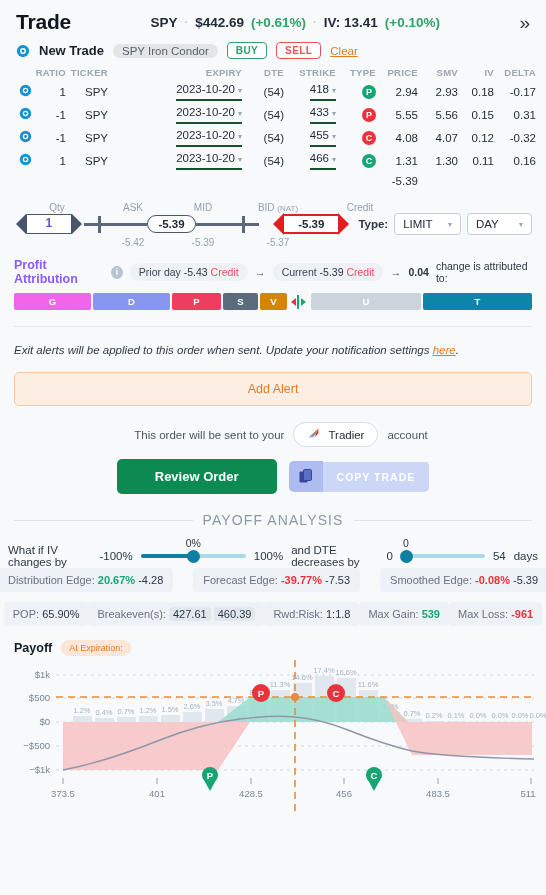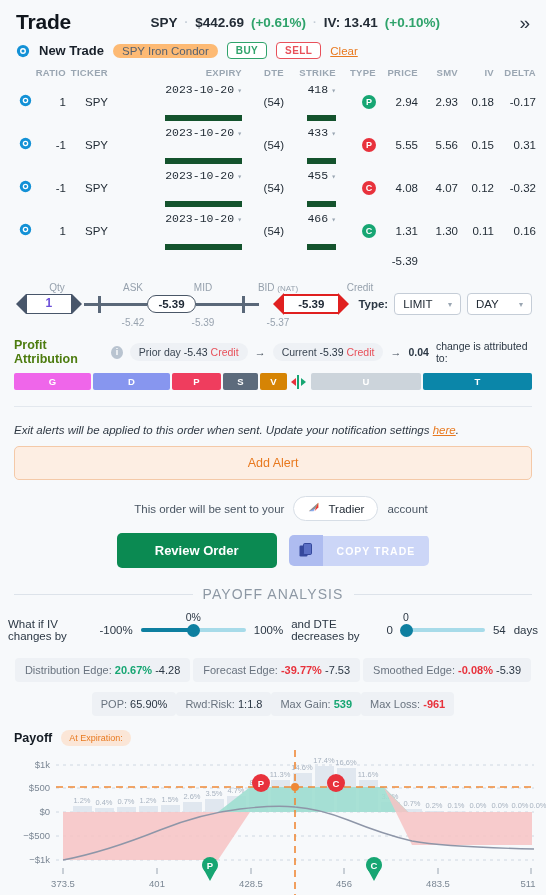--- a/index.html
+++ b/index.html
@@ -19,21 +19,21 @@
   .dot-sep { color:#c3ccd6; font-size:11px; }
   .sym { color:#232c36; }
   .px { color:#232c36; }
   .up { color:#2fa36b; font-weight:600; }
   .chev { font-size:19px; color:#2b3441; cursor:pointer; line-height:1; }
 
   
   .ntrow { display:flex; align-items:center; gap:9px; padding: 4px 16px 6px 16px; }
   .eye { width:14px; height:14px; flex:none; }
   .ntlabel { font-size:13px; font-weight:600; color:#18202a; }
-  .pill { background:#fdba74; color:#566270; font-size:11.5px; padding:1px 9px; border-radius:11px; }
+  .pill { background:#e5e5e5; color:#566270; font-size:11.5px; padding:1px 9px; border-radius:11px; }
   .btn-o { font-size:10px; font-weight:600; letter-spacing:.4px; padding:2px 8px; border-radius:4px; background:#fff; }
   .btn-buy { border:1.3px solid #2fa36b; color:#2fa36b; }
   .btn-sell { border:1.3px solid #e8505a; color:#e8505a; }
   .lnk { font-size:11.5px; color:#e8791f; text-decoration:underline; cursor:pointer; }
 
   
   .legs { padding: 2px 10px 0 10px; font-size:11.5px; }
   table.legs-t { width:100%; border-collapse:collapse; }
   table.legs-t th { font-size:9.5px; color:#9aa6b2; font-weight:600; letter-spacing:.3px; padding-bottom:2px; text-align:right; }
   table.legs-t td { padding:2.5px 0; text-align:right; color:#1f2933; font-size:11.5px; white-space:nowrap; }
@@ -41,21 +41,21 @@
   th.c-ratio, td.c-ratio { width:34px; }
   th.c-tick, td.c-tick { width:42px; }
   th.c-exp, td.c-exp { text-align:left; padding-left:8px; }
   th.c-dte, td.c-dte { width:42px; }
   th.c-strike, td.c-strike { width:52px; }
   th.c-type, td.c-type { width:40px; text-align:center; }
   th.c-price, td.c-price { width:42px; }
   th.c-smv, td.c-smv { width:40px; }
   th.c-iv, td.c-iv { width:36px; }
   th.c-delta, td.c-delta { width:42px; }
-  .dd { display:inline-block; border-bottom:6px solid #14532d; padding-bottom:19px;font-family:Liberation Mono, monospace; }
+  .dd { display:inline-block; border-bottom:2px solid #14532d; padding-bottom:4px; }
   .caret { color:#9aa6b2; font-size:8px; margin-left:3px; }
   .dte { color:#8e99a5; }
   .typ { display:inline-block; width:14px; height:14px; border-radius:50%; color:#fff; font-size:9px; font-weight:700; line-height:14px; text-align:center; }
   .typ-g { background:#17a673; }
   .typ-r { background:#e8323c; }
   .total-row td { color:#1f2933; padding-top:4px; }
 
   
   .priceblk { padding: 10px 14px 4px 14px; }
   .plabels { display:flex; align-items:flex-end; font-size:10px; color:#96a1ad; height:14px; }
@@ -71,36 +71,36 @@
   .creditflag { position:relative; display:flex; align-items:center; }
   .cf-l { width:0;height:0;border-top:11px solid transparent;border-bottom:11px solid transparent;border-right:11px solid #e02020; }
   .cf-r { width:0;height:0;border-top:11px solid transparent;border-bottom:11px solid transparent;border-left:11px solid #e02020; }
   .cf-b { background:#fff; border-top:2px solid #e02020; border-bottom:2px solid #e02020; font-size:11.5px; font-weight:600; color:#202a36; padding:2px 14px; }
   .sel { border:1px solid #c5cdd7; border-radius:4px; background:#fff; font-size:11.5px; padding:4px 8px; color:#232c36; display:flex; align-items:center; justify-content:space-between; }
   .psub { display:flex; font-size:10px; color:#98a3af; margin-top:2px; }
 
   
   .pa { padding: 6px 14px 0 14px; }
   .pa-head { display:flex; align-items:center; gap:7px; font-size:11px; flex-wrap:nowrap; }
-  .pa-title { font-size:12.5px; font-weight:600; color:#4d7c0f; }
+  .pa-title { font-size:12.5px; font-weight:600; color:#8b5cf6; }
   .info { width:13px;height:13px;border-radius:50%;background:#b9c4d0;color:#fff;font-size:9px;font-weight:700;text-align:center;line-height:13px; }
   .chipg { background:#eef1f5; border-radius:11px; padding:3px 9px; font-size:10.5px; color:#3c4754; white-space:nowrap;}
   .red { color:#e8505a; }
   .arw { color:#3c4754; font-size:11px; }
   .pa-bar { display:flex; height:17px; margin-top:7px; gap:2px; align-items:stretch; }
   .seg { color:#fff; font-size:9.5px; font-weight:700; text-align:center; line-height:17px; border-radius:2px; }
 
   hr.sepln { border:0; border-top:1px solid #e3e8ee; margin:16px 14px 0 14px; }
 
   
   .exit { padding: 12px 14px 0 14px; }
   .exit h3 { font-size:14.5px; font-weight:600; color:#141b23; }
   .exit p { font-size:11.5px; font-style:italic; color:#303a45; margin-top:5px; }
   .exit p a { color:#e8791f; text-decoration:underline; }
-  .addalert { margin-top:10px; border:1px solid #f4c9a8; background:#fdeee3; border-radius:5px; text-align:center; font-size:12.5px; color:#e8791f; padding:9px 0; cursor:pointer; }
+  .addalert { margin-top:16px; border:1px solid #f4c9a8; background:#fdeee3; border-radius:5px; text-align:center; font-size:12.5px; color:#e8791f; padding:9px 0; cursor:pointer; }
 
   
   .sendto { display:flex; align-items:center; justify-content:center; gap:9px; font-size:11.5px; color:#4a5663; margin-top:16px;padding-left:16px; }
   .brokerchip { display:flex; align-items:center; gap:6px; border:1px solid #d7dee6; background:#fff; border-radius:14px; padding:3px 13px; font-size:11.5px; color:#232c36; }
   .actions { display:flex; align-items:center; justify-content:center; gap:12px; margin-top:12px; }
   .review { background:#0b8a52; color:#fff; font-size:13px; font-weight:600; border-radius:5px; padding:10px 38px; cursor:pointer; }
   .copytrade { display:flex; align-items:center; border-radius:5px; overflow:hidden; cursor:pointer; }
   .ct-ico { background:#aebcf0; padding:8px 10px; display:flex; align-items:center; }
   .ct-lbl { background:#ccd6f7; color:#fff; font-size:10.5px; font-weight:700; letter-spacing:1px; padding:9px 14px; }
 
@@ -109,21 +109,21 @@
   .divlbl .ln { flex:1; height:1px; background:#dde3ea; }
   .divlbl span { font-size:14px; letter-spacing:1.1px; color:#8d98a4; }
 
   
   .whatif { display:flex; align-items:center; justify-content:center; gap:8px; font-size:11.5px; color:#2b3744; margin-top:16px; padding:0 8px; position:relative; }
   .sldwrap { position:relative; display:flex; align-items:center; }
   .sld { width:105px; height:4px; border-radius:2px; background:#a7dbe9; position:relative; }
   .sld-f { position:absolute; left:0; top:0; height:4px; border-radius:2px; background:#0e7fa0; }
   .knob { position:absolute; width:13px; height:13px; border-radius:50%; background:#0e7fa0; top:-4.5px; }
   .sld-val { position:absolute; top:-17px; font-size:10.5px; color:#2b3744; transform:translateX(-50%); }
-  .edges { display:flex; gap:3px; justify-content:center; margin-top:16px; padding:0 14px; }
+  .edges { display:flex; gap:20px; justify-content:center; padding:0 14px; }
   .edge { background:#eef1f5; border-radius:4px; padding:6px 10px; font-size:11px; color:#69737f; white-space:nowrap; }
   .gr { color:#17a673; font-weight:600; }
   .rd { color:#e8323c; font-weight:600; }
   .dk { color:#2b3744; }
   .stats { display:flex; gap:0; justify-content:center; margin-top:10px; padding:0 10px; }
   .stat { background:#eef1f5; border-radius:4px; padding:6px 9px; font-size:11px; color:#69737f; white-space:nowrap; }
   .be { background:#e2e7ee; border-radius:3px; padding:1px 4px; color:#2b3744; }
 
   
   .payhead { display:flex; align-items:center; gap:9px; padding: 14px 0 0 14px; }
@@ -435,20 +435,25 @@
       <span class="dk">-5.39</span>
     </div>
   </div>
 
   <div class="stats">
     <div class="stat">
       <span>POP:</span>
       <span class="dk">65.90%</span>
     </div>
     <div class="stat">
+      <span>Breakeven(s):</span>
+      <span class="be">427.61</span>
+      <span class="be">460.39</span>
+    </div>
+    <div class="stat">
       <span>Rwd:Risk:</span>
       <span class="dk">1:1.8</span>
     </div>
     <div class="stat">
       <span>Max Gain:</span>
       <span class="gr">539</span>
     </div>
     <div class="stat">
       <span>Max Loss:</span>
       <span class="rd">-961</span>

